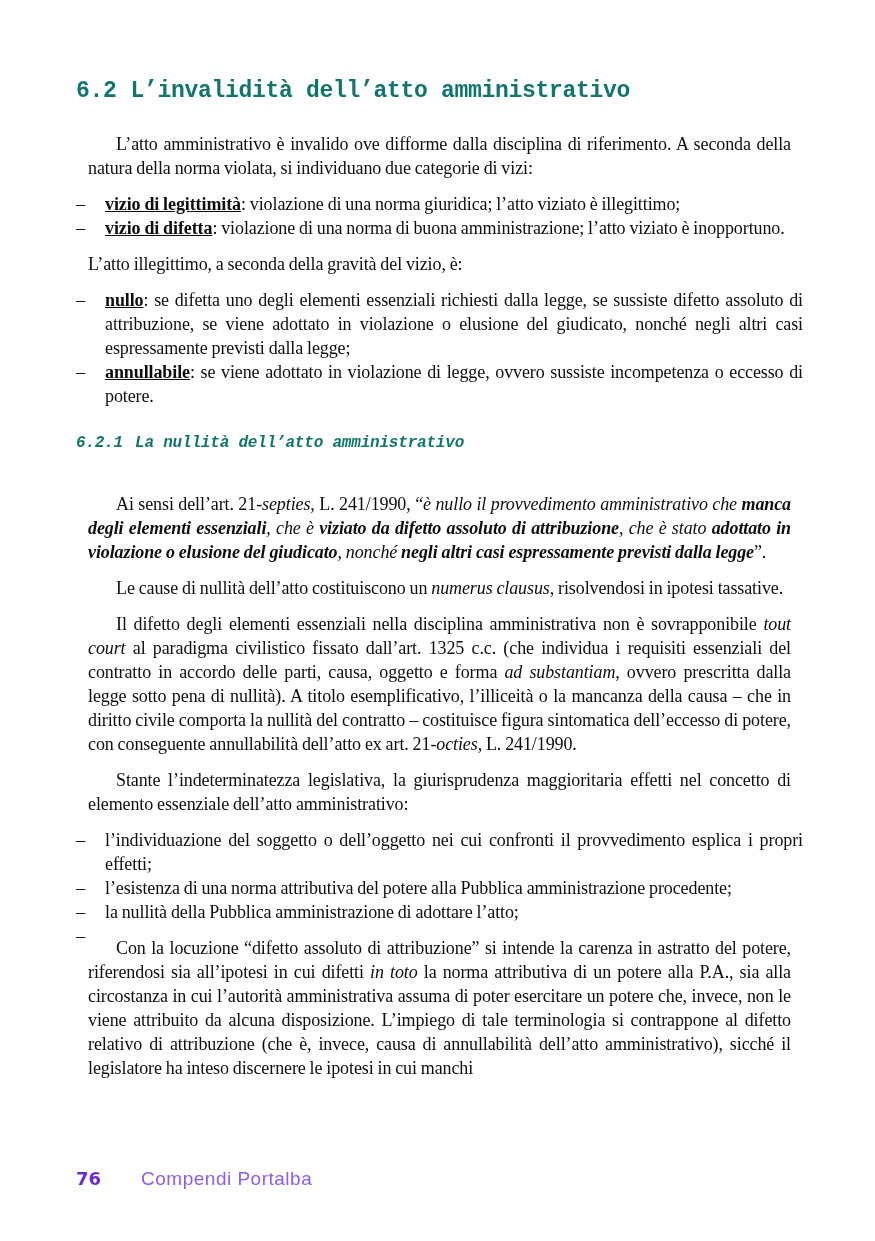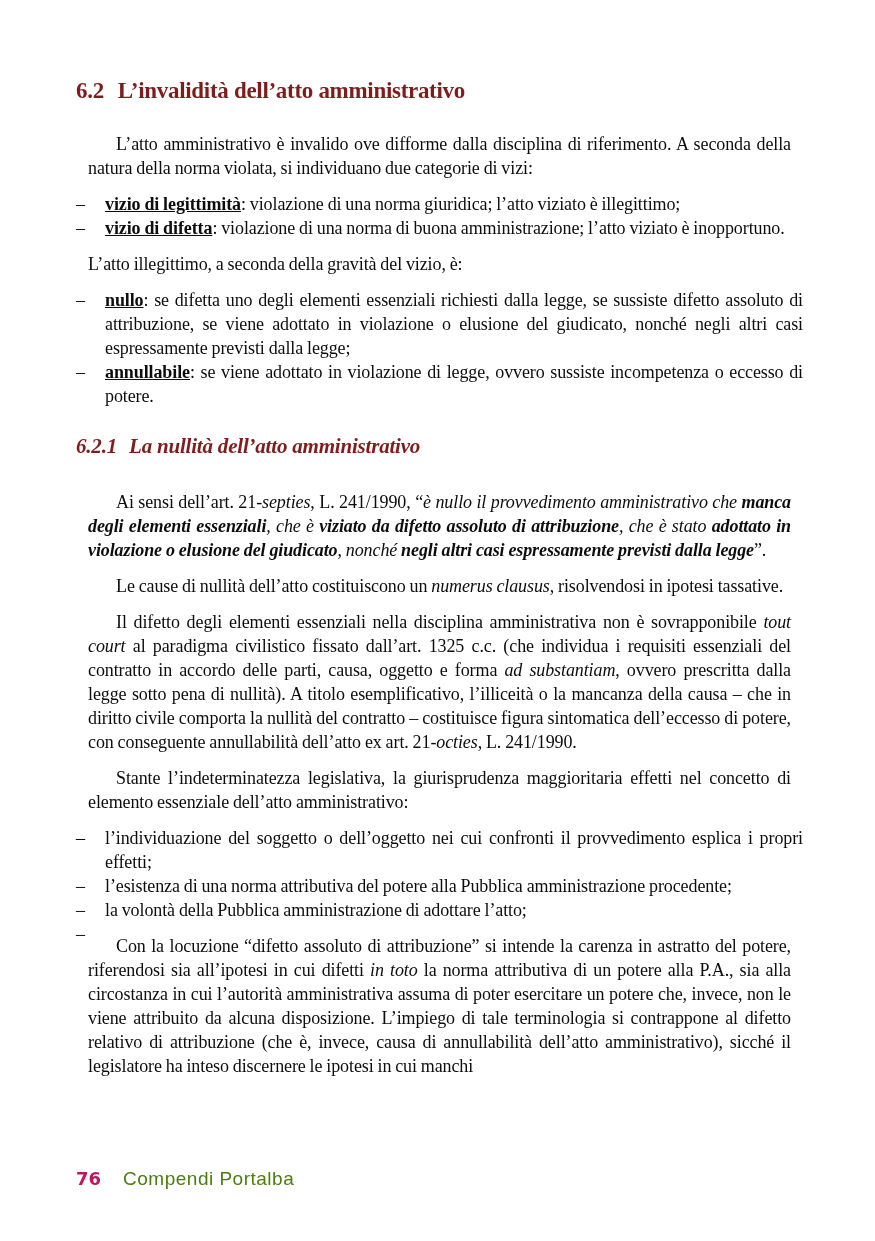--- a/index.html
+++ b/index.html
@@ -9,35 +9,35 @@
     background:#ffffff;
     overflow:hidden;
     font-family:"Liberation Serif", serif;
     color:#0d0d0d;
   }
   .content{
     position:absolute;
     left:76px;top:78px;width:727px;
   }
   .h1, .h2{
-    font-family:Liberation Serif, serif;
+    font-family:Liberation Mono, monospace;
     font-weight:bold;
-    color:#7f1d1d;
+    color:#0f766e;
   }
   .h1{
     font-size:23px;
     letter-spacing:-0.3px;
     margin:0 0 28px 0;
   }
   .h1 .h-num{margin-right:14px;}
   .h2{
-    font-size:21px;
+    font-size:16px;
     font-style:italic;
     letter-spacing:-0.2px;
-    margin:26px 0 31px 0;
+    margin:26px 0 40px 0;
   }
   .h2 .h-num{margin-right:12px;}
   .para{
     font-size:18px;
     line-height:24px;
     text-align:justify;
     margin:12px;
     letter-spacing:-0.1px;
     word-spacing:-0.5px;
   }
@@ -58,29 +58,29 @@
   .footer{
     position:absolute;
     left:76px;top:1168px;
     display:flex;
     align-items:baseline;
   }
   .footer .num{
     font-family:"DejaVu Sans", sans-serif;
     font-weight:bold;
     font-size:18px;
-    color:#be185d;
+    color:#6d28d9;
   }
   .footer .title{
-    margin-left:22px;
+    margin-left:40px;
     font-family:"Liberation Sans", sans-serif;
     font-weight:normal;
     font-size:19px;
     letter-spacing:0.5px;
-    color:#4d7c0f;
+    color:#8b5cf6;
   }
 </style>
 </head>
 <body>
 
 <div class="page">
   <div class="content">
       <h2 class="h1"><span class="h-num">6.2</span><span>L’invalidità dell’atto amministrativo</span></h2>
       <p class="para indent"><span>L’atto amministrativo è invalido ove difforme dalla disciplina di riferimento. A seconda della natura della norma violata, si individuano due categorie di vizi:</span></p>
       <div class="li-row"><span class="marker">–</span><span class="b">vizio di legittimità</span><span>: violazione di una norma giuridica; l’atto viziato è illegittimo;</span></div>
@@ -89,21 +89,21 @@
       <div class="li-row"><span class="marker">–</span><span class="b">nullo</span><span>: se difetta uno degli elementi essenziali richiesti dalla legge, se sussiste difetto assoluto di attribuzione, se viene adottato in violazione o elusione del giudicato, nonché negli altri casi espressamente previsti dalla legge;</span></div>
       <div class="li-row"><span class="marker">–</span><span class="b">annullabile</span><span>: se viene adottato in violazione di legge, ovvero sussiste incompetenza o eccesso di potere.</span></div>
       <h2 class="h2"><span class="h-num">6.2.1</span><span>La nullità dell’atto amministrativo</span></h2>
       <p class="para indent"><span>Ai sensi dell’art. 21-</span><span class="i">septies</span><span>, L. 241/1990, “</span><span class="i">è nullo il provvedimento amministrativo che </span><span class="bi">manca degli elementi essenziali</span><span class="i">, che è </span><span class="bi">viziato da difetto assoluto di attribuzione</span><span class="i">, che è stato </span><span class="bi">adottato in violazione o elusione del giudicato</span><span class="i">, nonché </span><span class="bi">negli altri casi espressamente previsti dalla legge</span><span>”.</span></p>
       <p class="para indent"><span>Le cause di nullità dell’atto costituiscono un </span><span class="i">numerus clausus</span><span>, risolvendosi in ipotesi tassative.</span></p>
       <p class="para indent"><span>Il difetto degli elementi essenziali nella disciplina amministrativa non è sovrapponibile </span><span class="i">tout court</span><span> al paradigma civilistico fissato dall’art. 1325 c.c. (che individua i requisiti essenziali del contratto in accordo delle parti, causa, oggetto e forma </span><span class="i">ad substantiam</span><span>, ovvero prescritta dalla legge sotto pena di nullità). A titolo esemplificativo, l’illiceità o la mancanza della causa – che in diritto civile comporta la nullità del contratto – costituisce figura sintomatica dell’eccesso di potere, con conseguente annullabilità dell’atto ex art. 21-</span><span class="i">octies</span><span>, L. 241/1990.</span></p>
       <p class="para indent"><span>Stante l’indeterminatezza legislativa, la giurisprudenza maggioritaria effetti nel concetto di elemento essenziale dell’atto amministrativo:</span></p>
       <div class="li-row"><span class="marker">–</span></div>
       <div class="li-row"><span class="marker">–</span><span>l’individuazione del soggetto o dell’oggetto nei cui confronti il provvedimento esplica i propri effetti;</span></div>
       <div class="li-row"><span class="marker">–</span><span>l’esistenza di una norma attributiva del potere alla Pubblica amministrazione procedente;</span></div>
-      <div class="li-row"><span class="marker">–</span><span>la volontà della Pubblica amministrazione di adottare l’atto;</span></div>
+      <div class="li-row"><span class="marker">–</span><span>la nullità della Pubblica amministrazione di adottare l’atto;</span></div>
       <div class="li-row"><span class="marker">–</span></div>
       <p class="para indent"><span>Con la locuzione “difetto assoluto di attribuzione” si intende la carenza in astratto del potere, riferendosi sia all’ipotesi in cui difetti </span><span class="i">in toto</span><span> la norma attributiva di un potere alla P.A., sia alla circostanza in cui l’autorità amministrativa assuma di poter esercitare un potere che, invece, non le viene attribuito da alcuna disposizione. L’impiego di tale terminologia si contrappone al difetto relativo di attribuzione (che è, invece, causa di annullabilità dell’atto amministrativo), sicché il legislatore ha inteso discernere le ipotesi in cui manchi</span></p>
     </div>
   <div class="footer">
     <span class="num">76</span>
     <span class="title">Compendi Portalba</span>
   </div>
 </div>
 
 </body></html>

